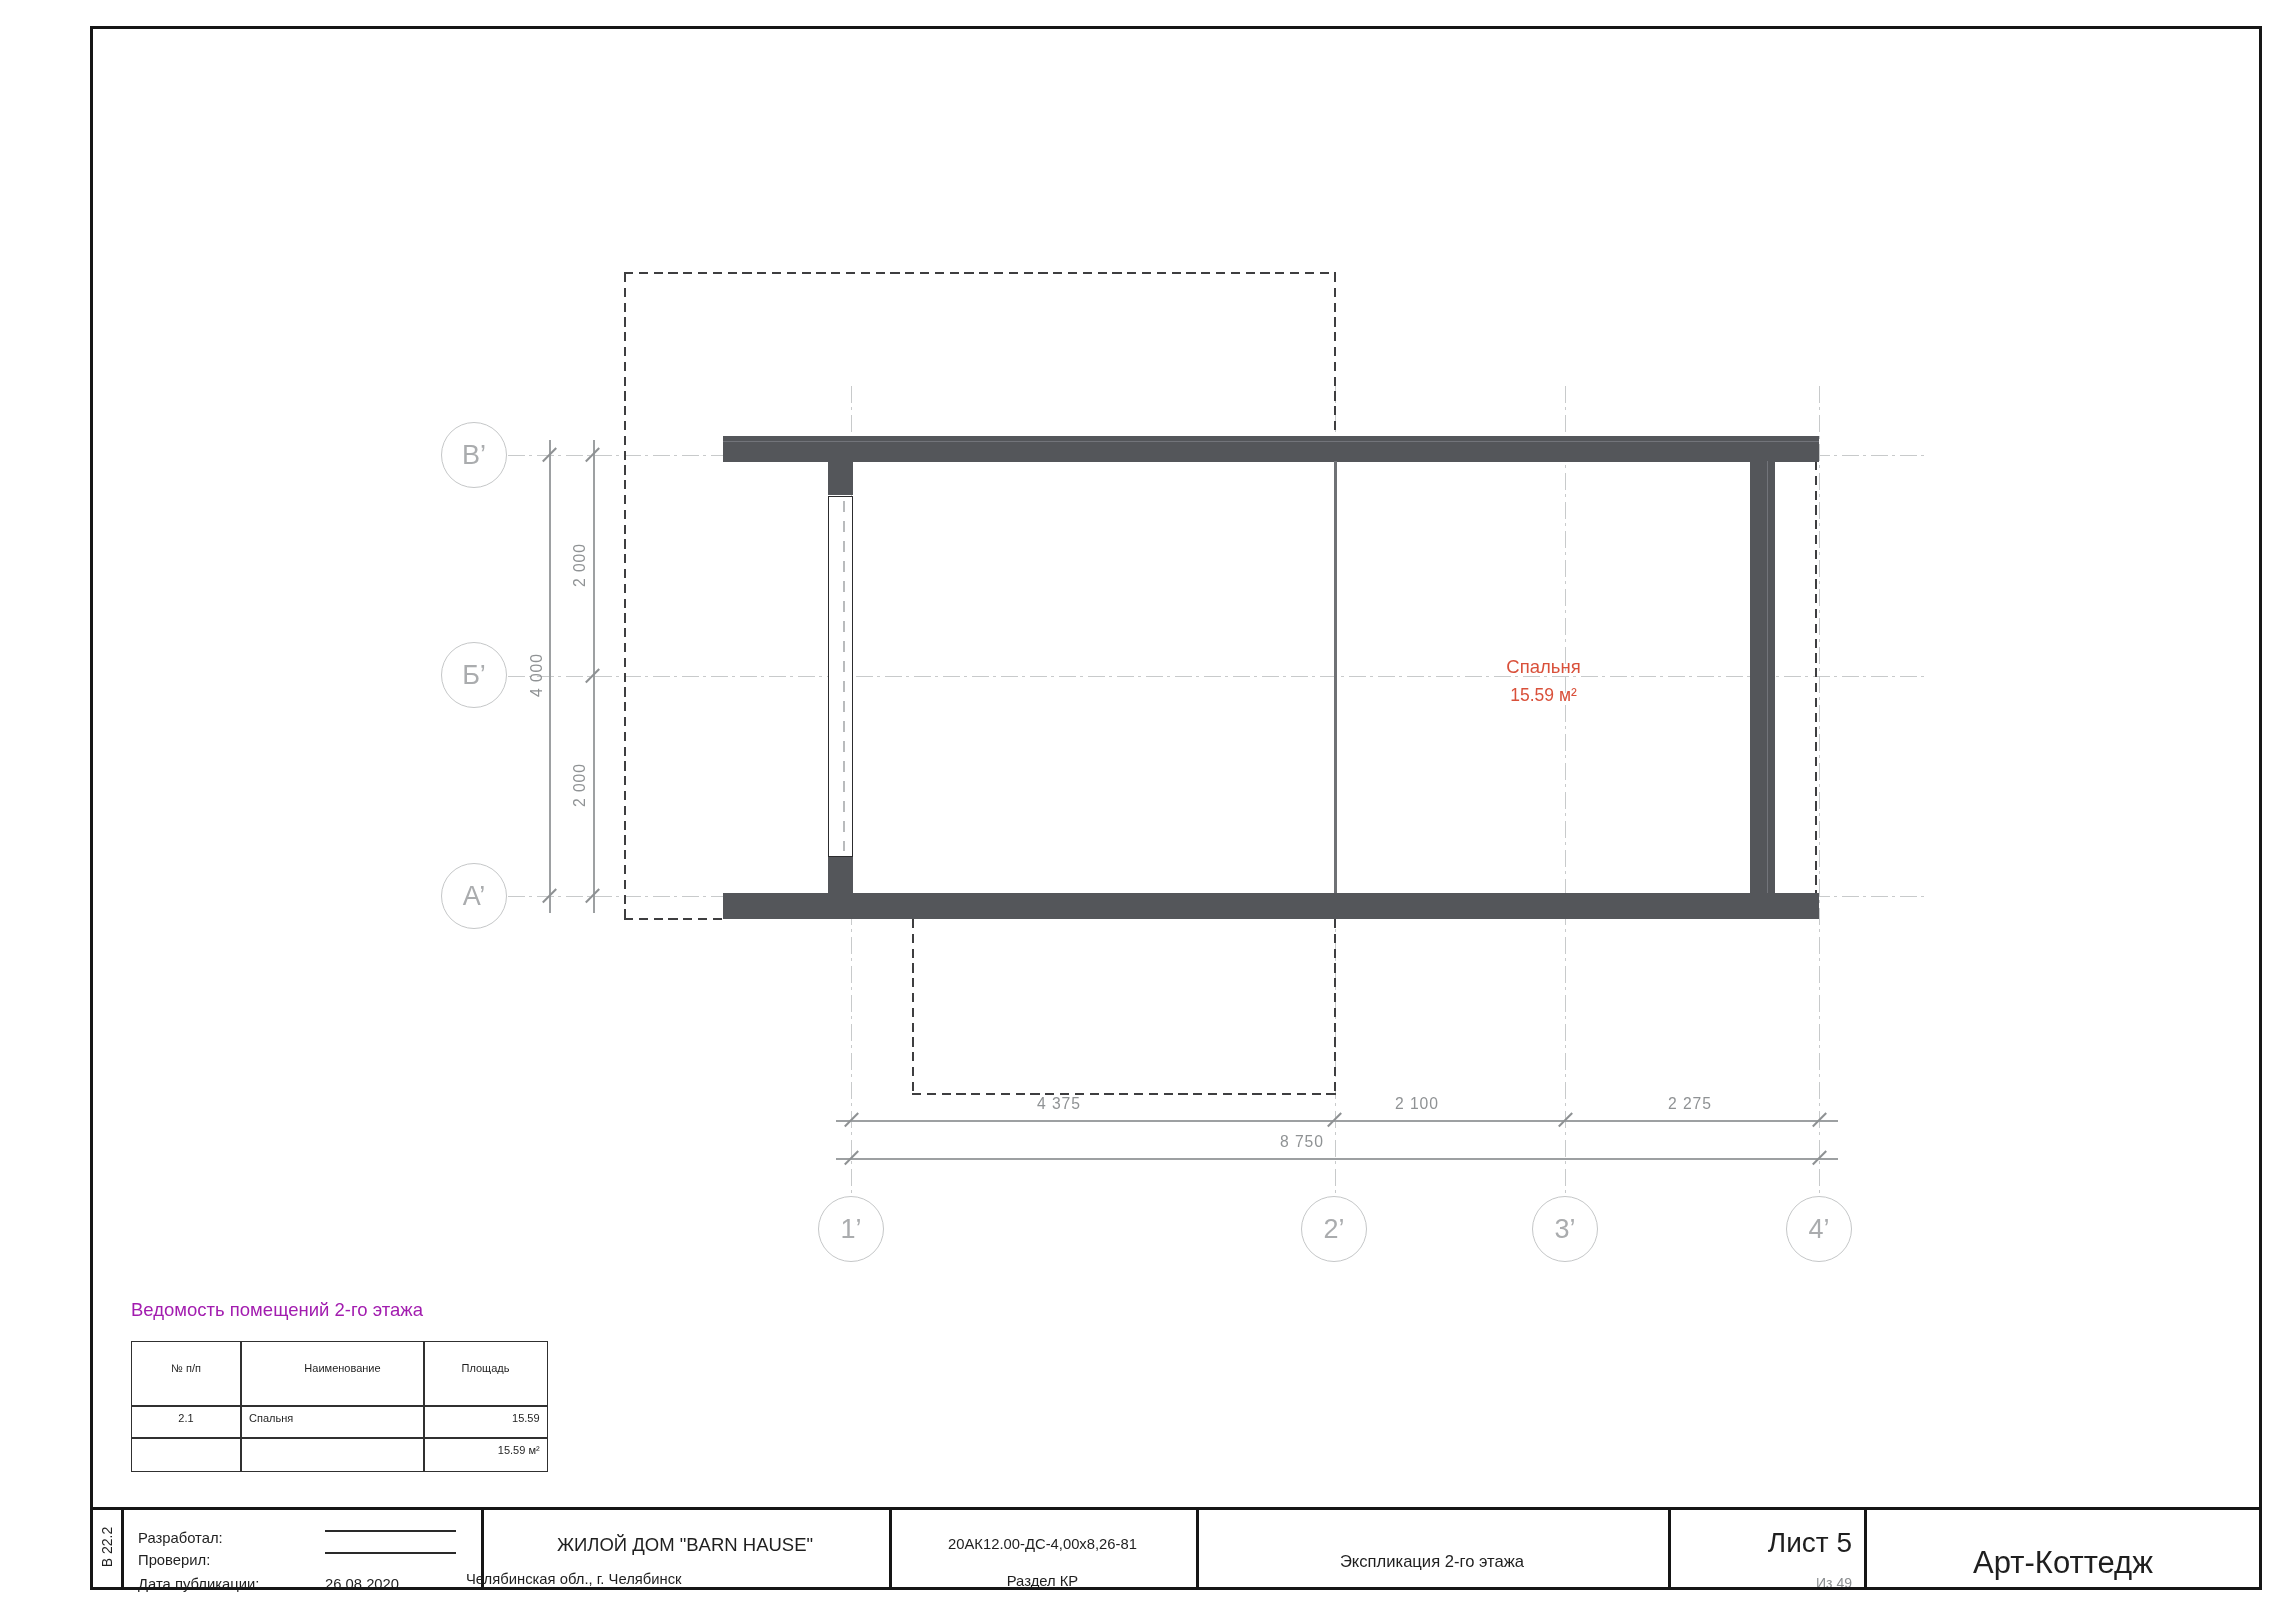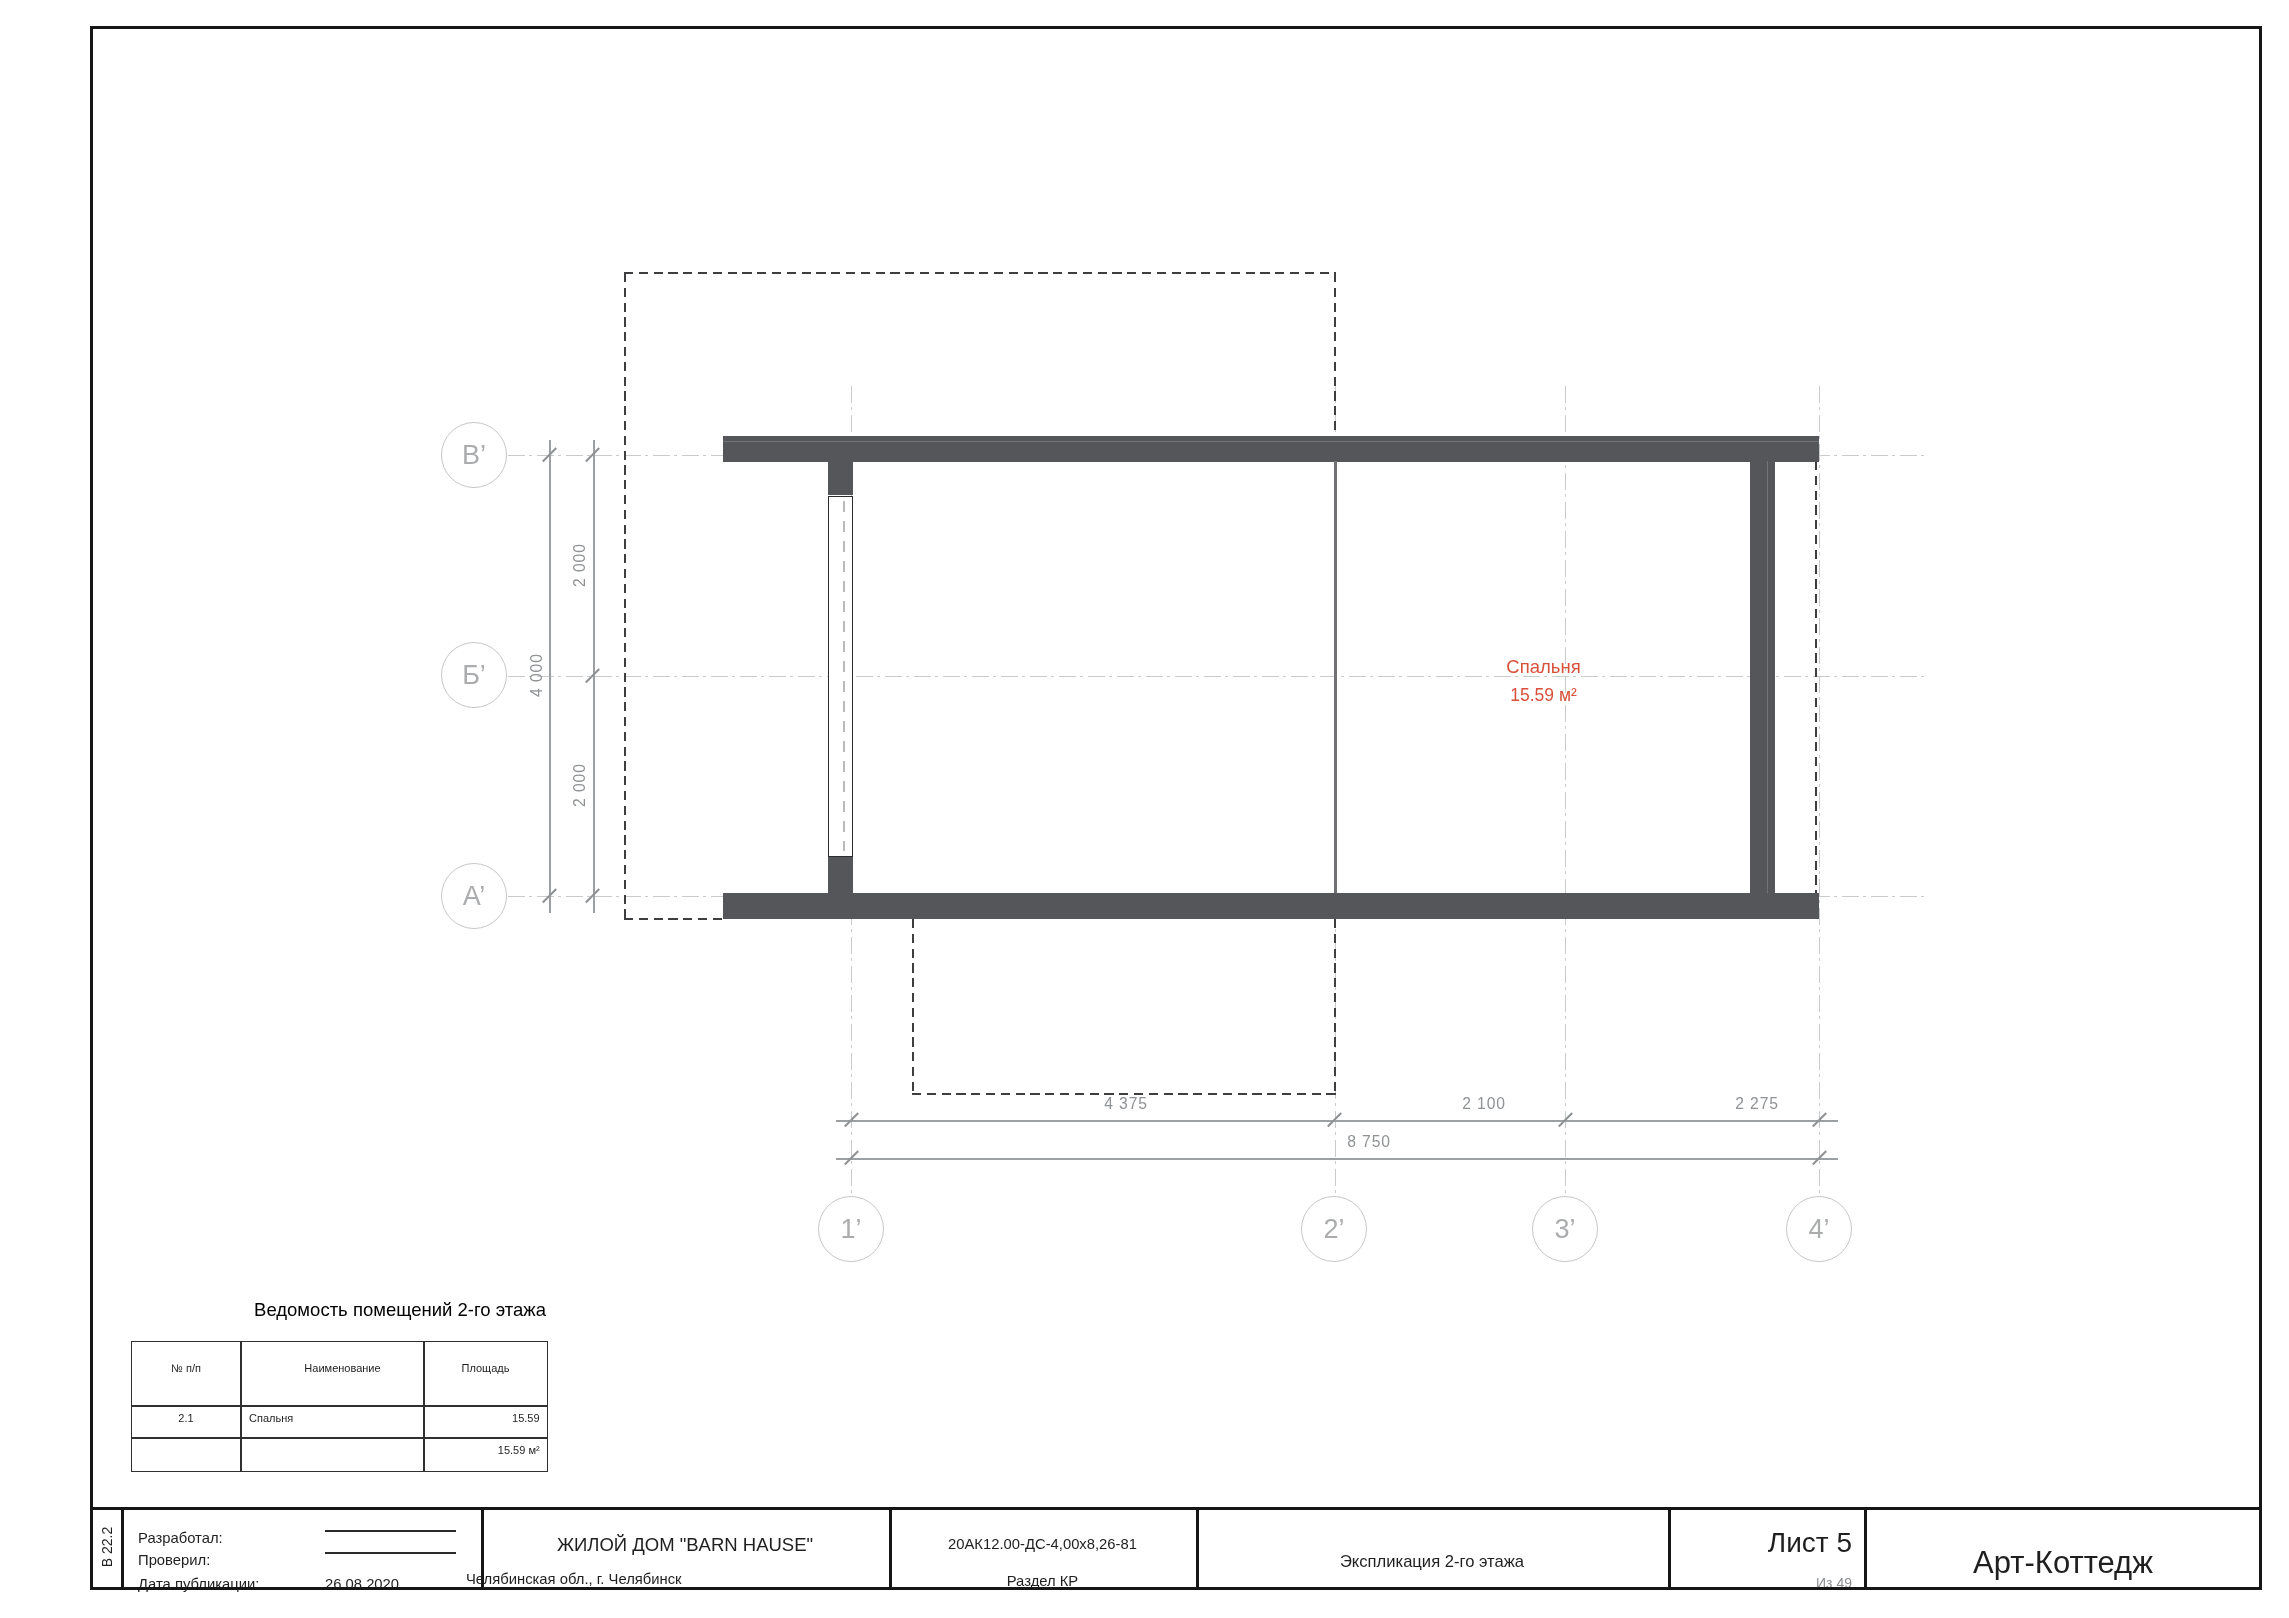--- a/index.html
+++ b/index.html
@@ -23,30 +23,30 @@
   .wall-v{position:absolute;background:#54565a;
     background-image:linear-gradient(to right,#54565a 0 16.6px,#72747a 16.6px 17.5px,#54565a 17.5px 100%);}
   .partition{position:absolute;width:2.8px;background:#6f7175;}
   .window{position:absolute;background:#fff;border:1.8px solid #2c2c2e;box-sizing:border-box;}
   .window-glass{position:absolute;width:1.8px;
     background:repeating-linear-gradient(to bottom,#b9bbbd 0 11px,transparent 11px 20px);}
   
   .dim-h{position:absolute;height:1.8px;background:#9da0a2;}
   .dim-v{position:absolute;width:1.8px;background:#9da0a2;}
   .tick{position:absolute;width:18.5px;height:1.8px;background:#8e9193;transform:rotate(-45deg);}
-  .dim-label{position:absolute;width:111px;text-align:right;font-size:15.7px;color:#8f9294;letter-spacing:0.9px;}
+  .dim-label{position:absolute;width:111px;text-align:left;font-size:15.7px;color:#8f9294;letter-spacing:0.9px;}
   .dim-label-v{position:absolute;width:111px;text-align:center;font-size:15.7px;color:#8f9294;letter-spacing:0.9px;transform:rotate(-90deg);}
   
   .bubble{position:absolute;width:66px;height:66px;box-sizing:border-box;border:1.8px solid #c5c7c8;border-radius:50%;
     background:#fff;display:flex;align-items:center;justify-content:center;font-size:27px;color:#aaacae;}
   
   .room-label{position:absolute;width:277px;text-align:center;color:#d9503a;font-size:18.5px;line-height:28px;}
   .room-label .area{font-size:17.5px;}
   
-  .rt-title{position:absolute;left:131px;top:1299px;width:415px;text-align:right;font-size:18.5px;color:#000000;}
+  .rt-title{position:absolute;left:131px;top:1299px;width:415px;text-align:left;font-size:18.5px;color:#a21caf;}
   .rt{position:absolute;left:131px;top:1341px;width:415px;height:129px;border:1.8px solid #303030;box-sizing:content-box;font-size:11px;}
   .rt .vline{position:absolute;top:0;bottom:0;width:1.8px;background:#303030;}
   .rt .hline{position:absolute;left:0;right:0;height:1.8px;background:#303030;}
   .rt .cell{position:absolute;white-space:nowrap;}
   
   .tb-line-h{position:absolute;height:2.8px;background:#151515;}
   .tb-line-v{position:absolute;width:2.8px;background:#151515;}
   .tb-text{position:absolute;white-space:nowrap;margin-top:13px;}
   .stamp-vert{position:absolute;left:68px;top:1539px;width:78px;text-align:center;font-size:14px;transform:rotate(-90deg);}
   .blank-line{position:absolute;height:1.8px;background:#2a2a2a;}

